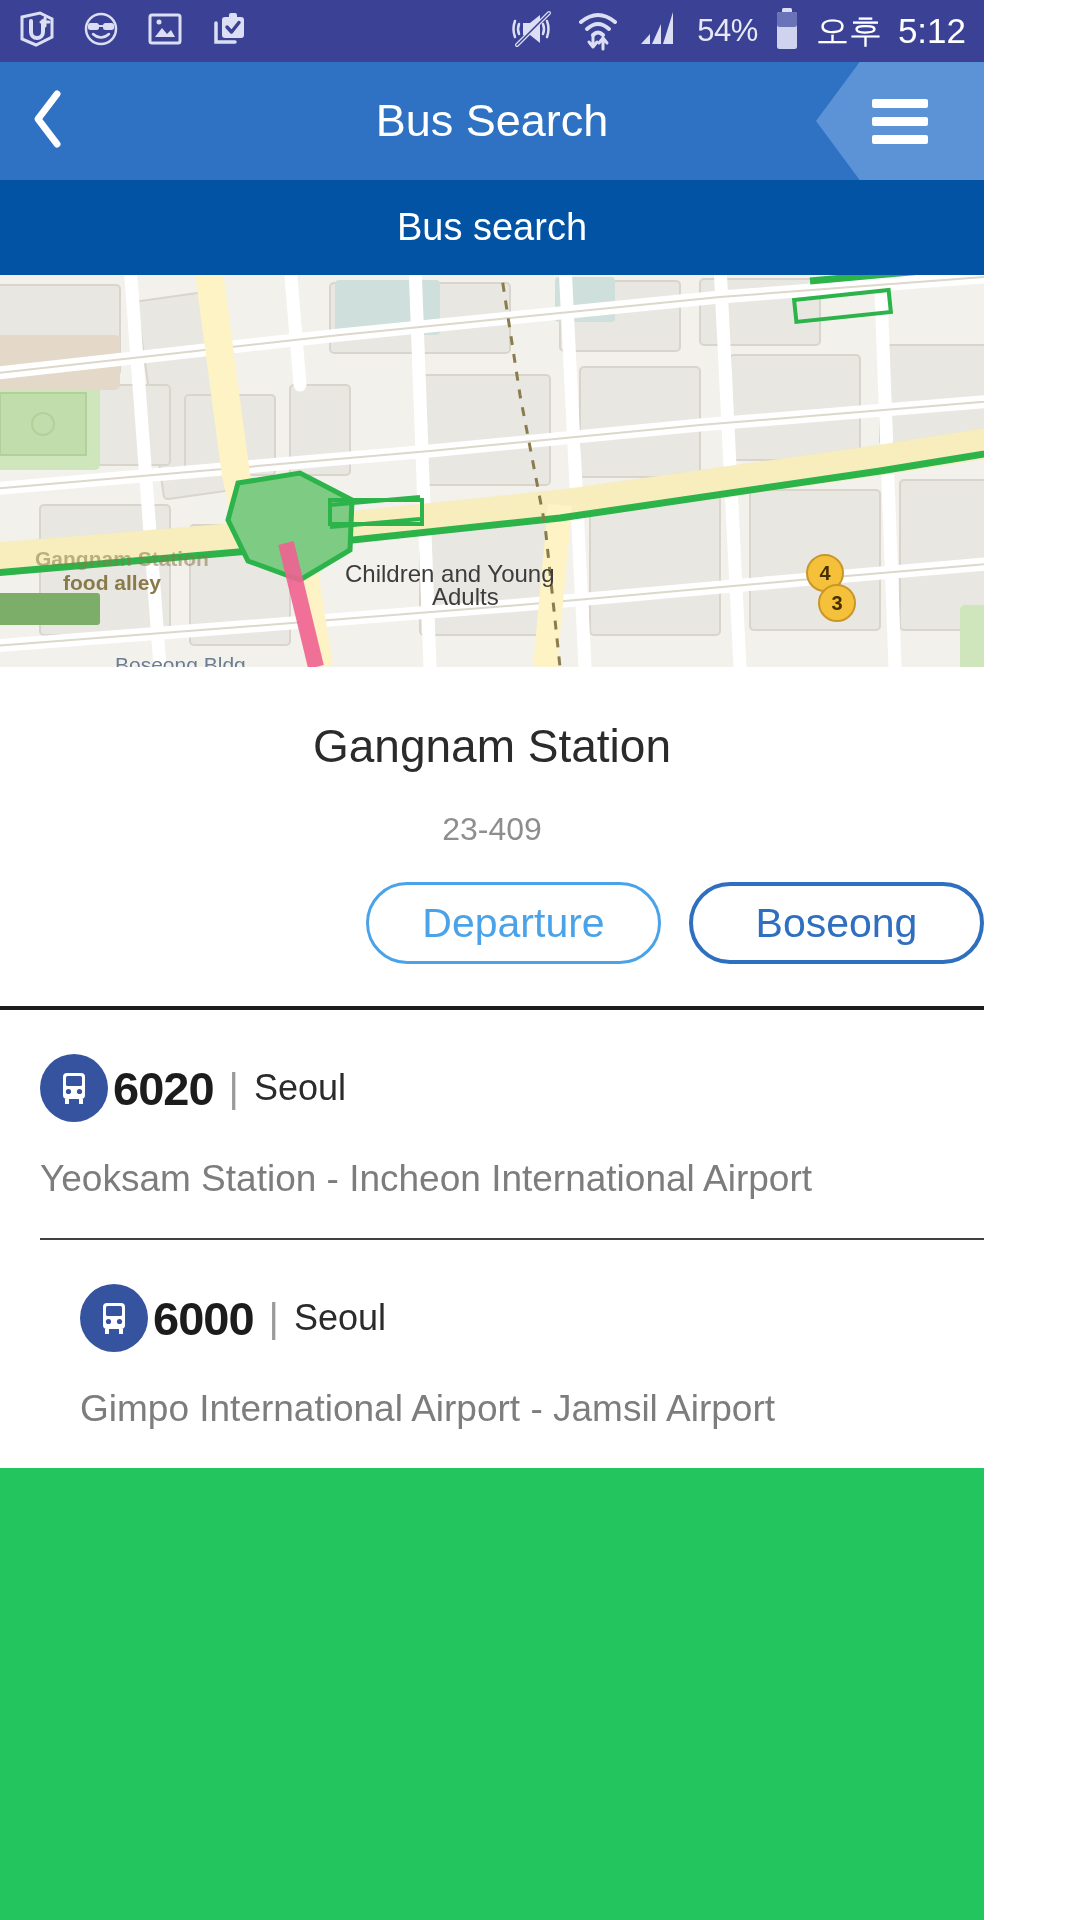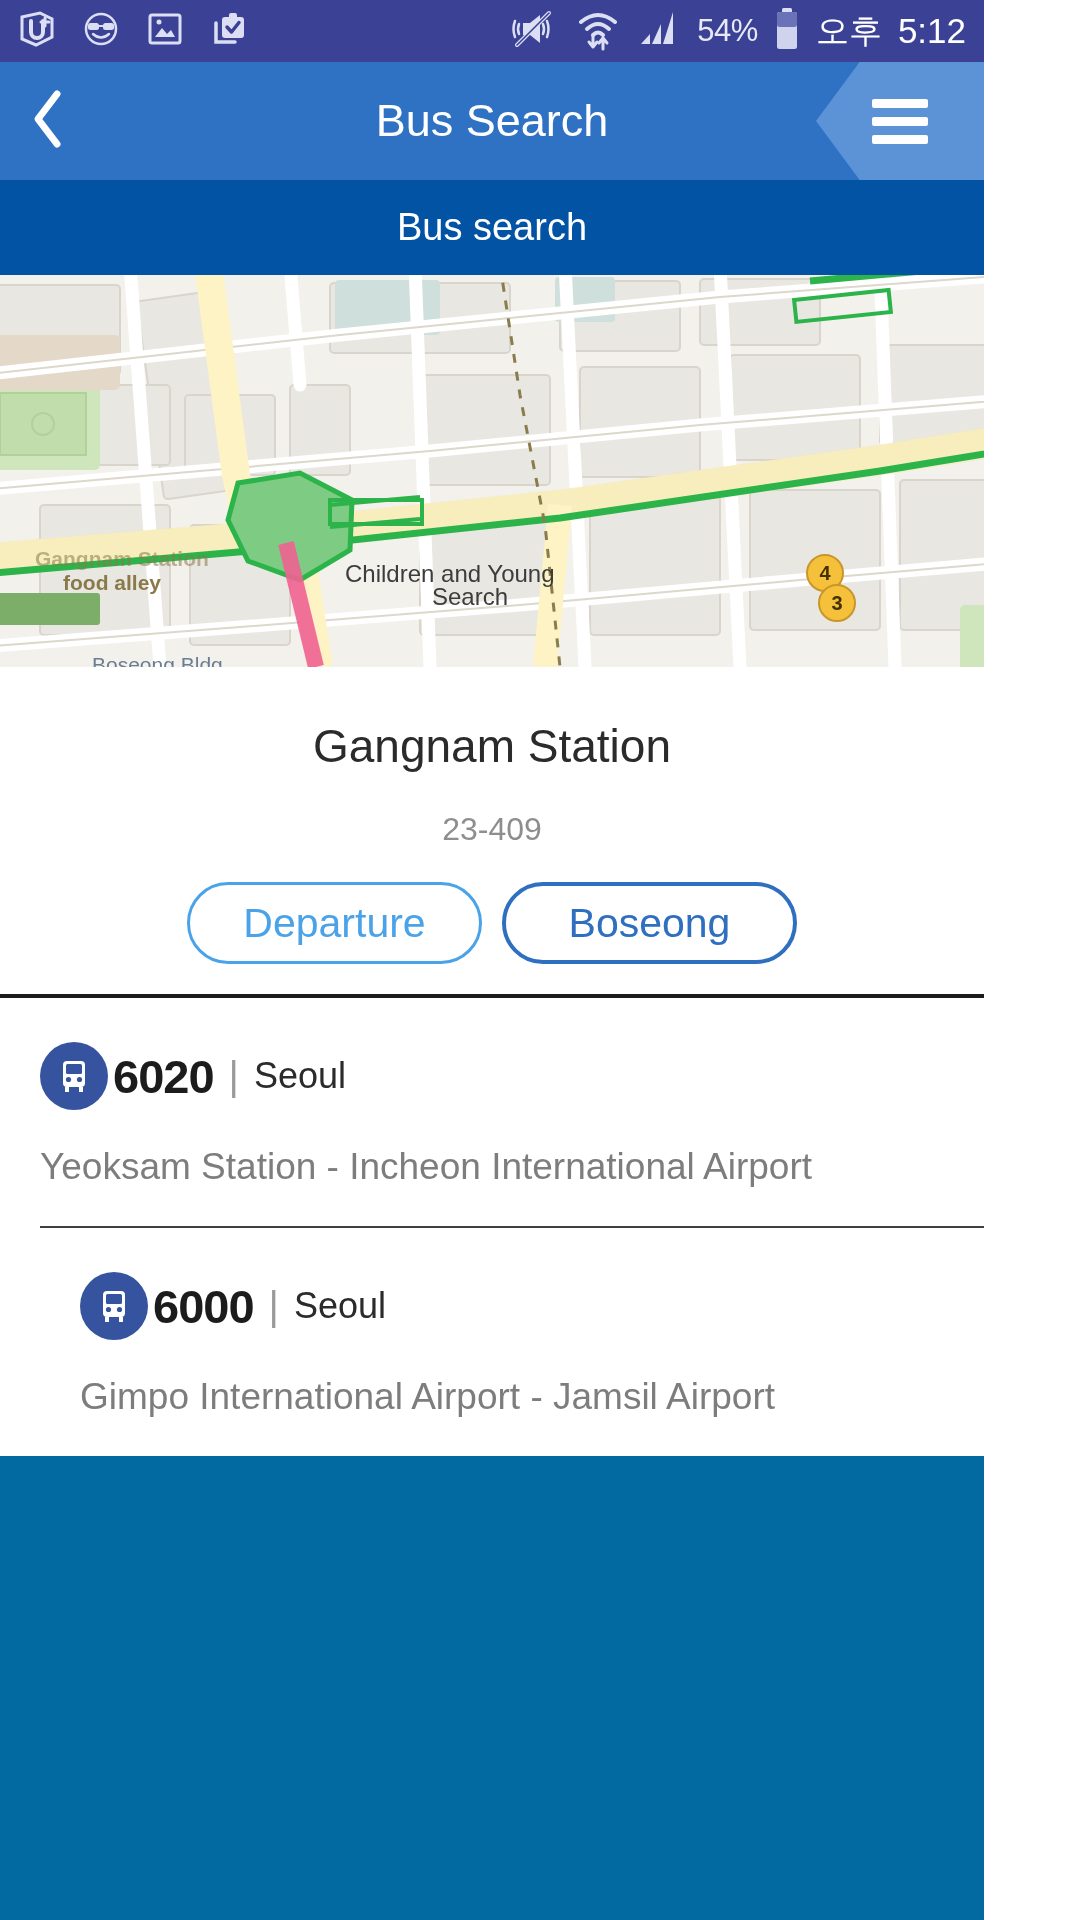--- a/index.html
+++ b/index.html
@@ -2,21 +2,21 @@
 <html><head>
 <meta charset="utf-8">
 <style>
   * { box-sizing: border-box; margin: 0; padding: 0; }
   html, body {
     width: 1080px; height: 1920px;
     background: #ffffff;
     font-family: "Liberation Sans", sans-serif;
     overflow: hidden;
   }
-  #app { position: relative; width: 984px; height: 1920px; background:#0369a1; }
+  #app { position: relative; width: 984px; height: 1920px; background:#22c55e; }
 
   
   .statusbar {
     position: relative;
     height: 62px;
     background: #3b4295;
     display: flex;
     align-items: center;
     padding: 0 18px;
   }
@@ -106,22 +106,22 @@
     font-size: 20px; font-weight: bold;
     display:flex; align-items:center; justify-content:center;
   }
 
   
   .station-block { padding-top: 52px; text-align: center; background:#fff; }
   .station-name { font-size: 46px; color: #2b2b2b; }
   .station-id { font-size: 32px; color: #8e8e8e; margin-top: 38px; }
 
   .mode-row {
-    display: flex; justify-content: center; gap: 20px;
-    margin-top: 34px; padding-bottom: 30px;
+    display: flex; justify-content: flex-end; gap: 28px;
+    margin-top: 34px; padding-bottom: 42px;
   }
   .mode-btn {
     width: 295px; height: 82px;
     border-radius: 41px;
     background: #ffffff;
     display: flex; align-items: center; justify-content: center;
     font-size: 41px;
     cursor: pointer;
   }
   .mode-btn.departure { border: 3px solid #4aa3e8; color: #4aa3e8; }
@@ -317,22 +317,22 @@
       <path d="M286 268 L316 392" stroke="#f06292" stroke-width="16" fill="none" opacity="0.9"></path>
 
       <path d="M500 -10 L520 120 L545 250 L560 392" stroke="#8a7d4d" stroke-width="3" stroke-dasharray="9 9" fill="none"></path>
 
       <rect x="-10" y="318" width="110" height="32" fill="#7cae6a" rx="3"></rect>
     </svg>
 
     <div class="map-label lbl-food" style="left:35px; top:272px; opacity:0.55;">Gangnam Station</div>
     <div class="map-label lbl-food" style="left:63px; top:296px;">food alley</div>
     <div class="map-label lbl-poi" style="left:345px; top:285px;">Children and Young</div>
-    <div class="map-label lbl-poi" style="left:432px; top:308px;">Search</div>
-    <div class="map-label lbl-poi-blue" style="left:92px; top:378px;">Boseong Bldg</div>
+    <div class="map-label lbl-poi" style="left:432px; top:308px;">Adults</div>
+    <div class="map-label lbl-poi-blue" style="left:115px; top:378px;">Boseong Bldg</div>
 
     <div class="map-label" style="left:184px; top:396px;">
       
     </div>
     <div class="map-label" style="left:585px; top:508px;">
       
     </div>
     <div class="map-label" style="left:492px; top:494px;">
       
     </div>

